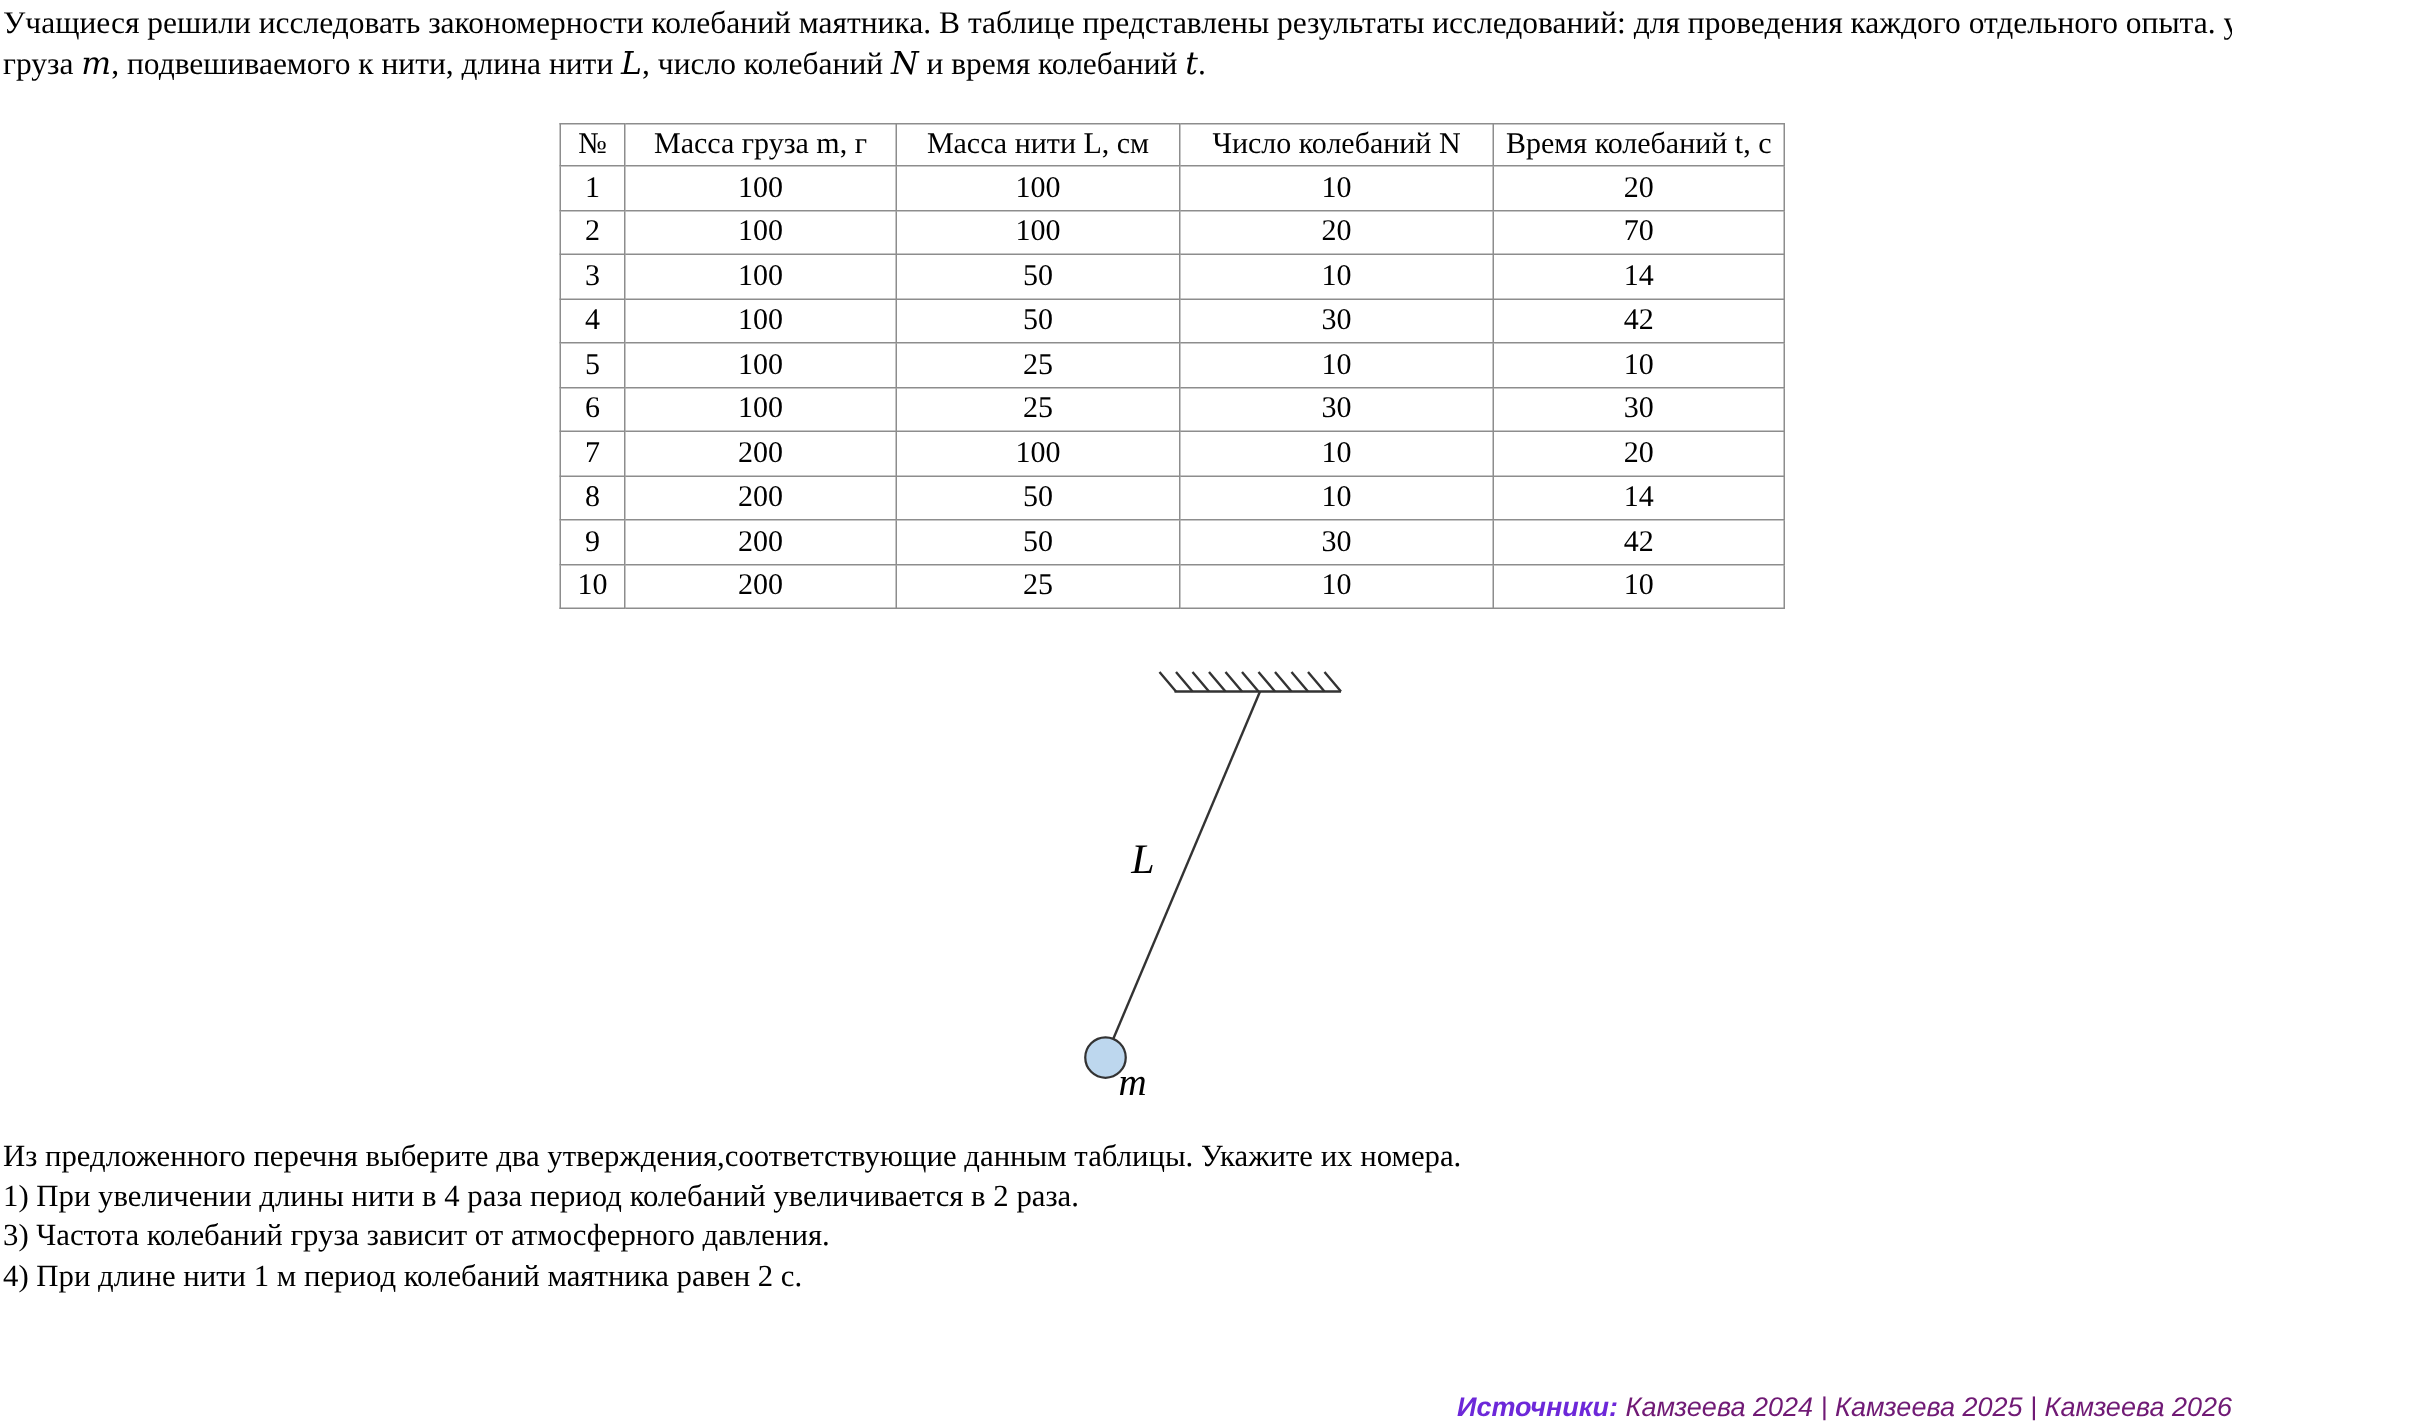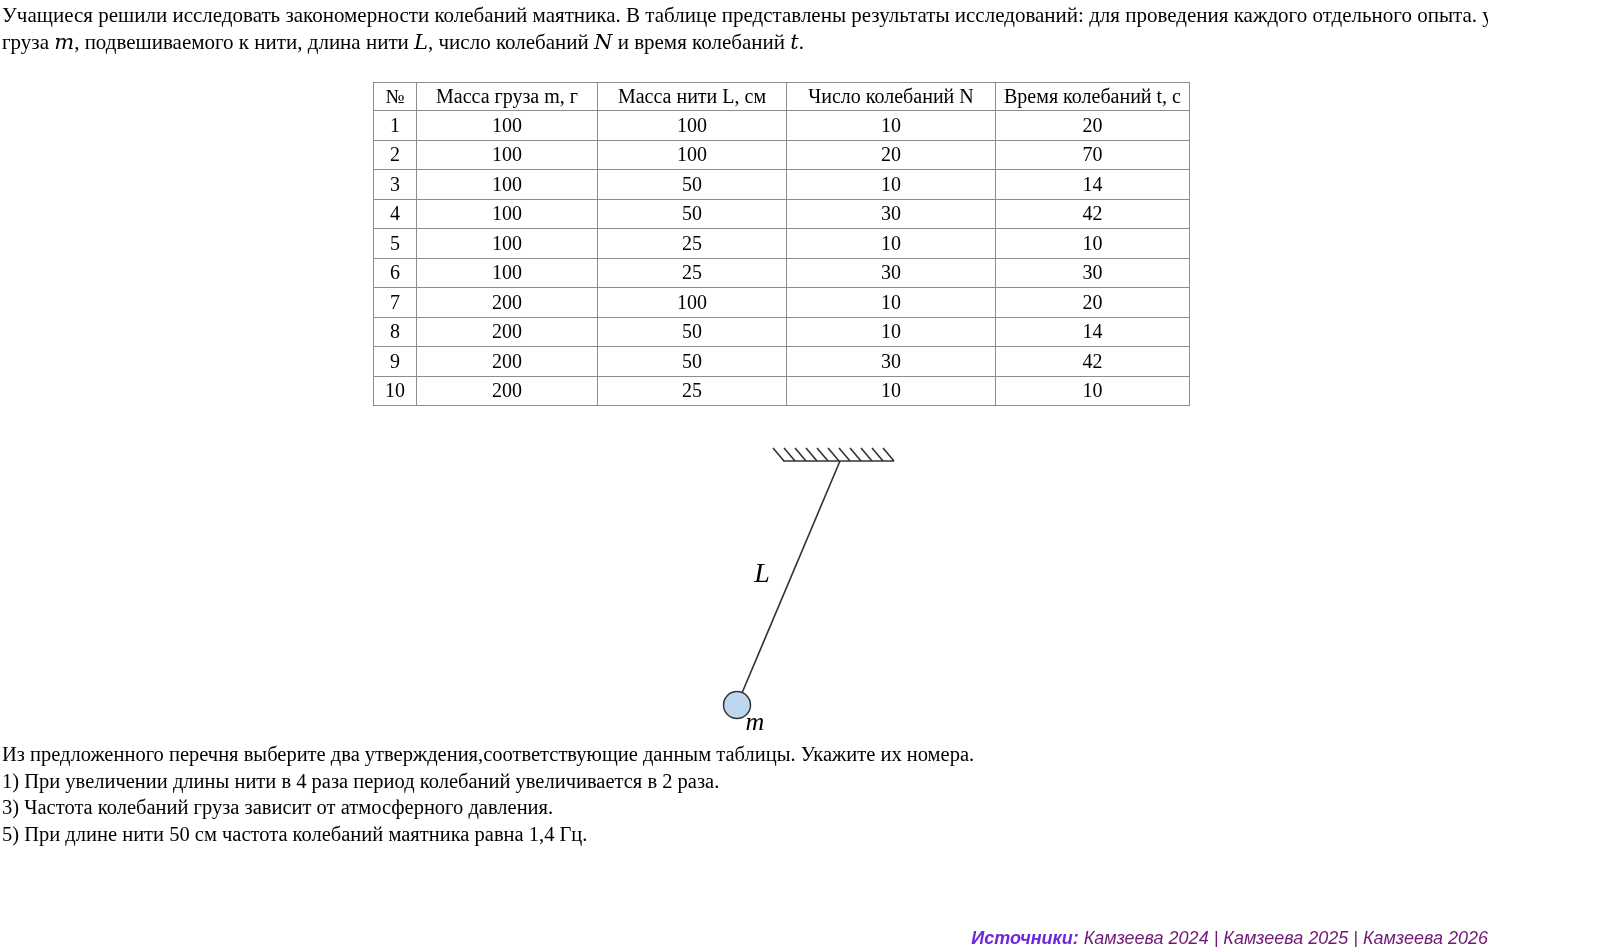--- a/index.html
+++ b/index.html
@@ -42,21 +42,21 @@
   #results-table th:nth-child(3), #results-table td:nth-child(3) { width: 188px; }
   #results-table th:nth-child(4), #results-table td:nth-child(4) { width: 208px; }
   #results-table th:nth-child(5), #results-table td:nth-child(5) { width: 193px; }
   #pendulum {
     position: absolute;
     left: 640px; top: 430px;
     width: 320px; height: 310px;
   }
   #question-block {
     position: absolute;
-    left: 2px; top: 741px;
+    left: 2px; top: 758px;
     width: 1610px;
     font-size: 20.5px;
     line-height: 26.5px;
   }
   .option-line { white-space: nowrap; }
   #footer {
     position: absolute;
     right: 0px; bottom: -2px;
     font-family: "Liberation Sans", sans-serif;
     font-style: italic;
@@ -166,19 +166,19 @@
     <circle cx="97" cy="275" r="13.5" fill="#bdd7ee" stroke="#333333" stroke-width="1.5"></circle>
     <text x="122" y="152" text-anchor="middle" font-family="Liberation Serif, serif" font-style="italic" font-size="28">L</text>
     <text x="115" y="300" text-anchor="middle" font-family="Liberation Serif, serif" font-style="italic" font-size="26">m</text>
   </svg>
 
   <div id="question-block">
     <div>Из предложенного перечня выберите два утверждения,соответствующие данным таблицы. Укажите их номера.</div>
     <div>
         <div class="option-line">1) При увеличении длины нити в 4 раза период колебаний увеличивается в 2 раза.</div>
         <div class="option-line">3) Частота колебаний груза зависит от атмосферного давления.</div>
-        <div class="option-line">5) При длине нити 50 см частота колебаний маятника равна 1,4 Гц.</div>
+        <div class="option-line">4) При длине нити 1 м период колебаний маятника равен 2 с.</div>
       </div>
   </div>
 
   <div id="footer"><span class="src-label">Источники:</span><span class="src-list"> Камзеева 2024 | Камзеева 2025 | Камзеева 2026</span></div>
 
 </div>
 
 </body></html>

